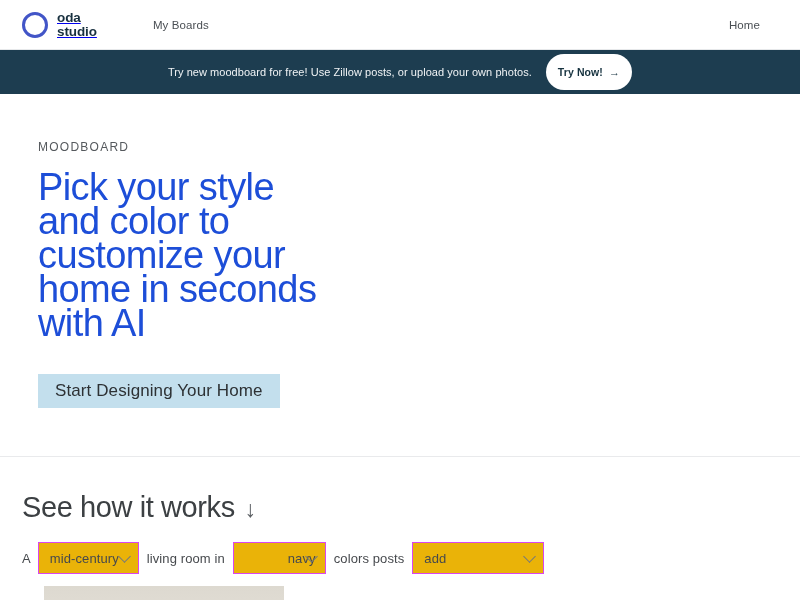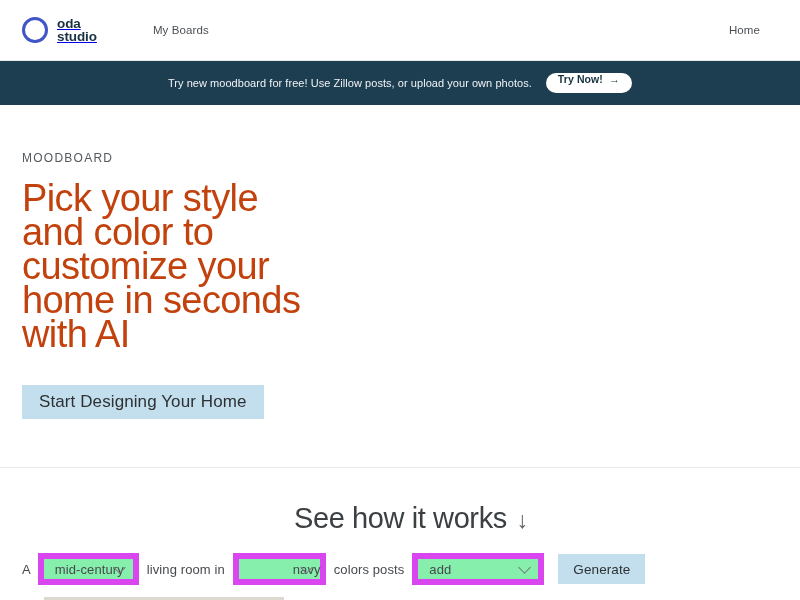--- a/index.html
+++ b/index.html
@@ -10,21 +10,21 @@
     height: 600px;
     overflow: hidden;
     background: #ffffff;
     font-family: "Liberation Sans", sans-serif;
     -webkit-font-smoothing: antialiased;
   }
 
   
   .header {
     position: relative;
-    height: 61px;
+    height: 50px;
     background: #ffffff;
     border-bottom: 1px solid #e6e8ea;
     display: flex;
     align-items: center;
   }
 
   .brand {
     display: flex;
     align-items: center;
     gap: 9px;
@@ -81,50 +81,51 @@
     font-size: 11px;
     color: #f0f3f5;
     letter-spacing: 0.05px;
   }
 
   .promo-btn {
     background: #ffffff;
     color: #16323f;
     border: none;
     border-radius: 999px;
-    height: 20px;
+    height: 36px;
     padding: 0 12px;
     font-family: inherit;
     font-size: 10.5px;
     font-weight: bold;
     letter-spacing: 0.1px;
     display: inline-flex;
+    align-items: center;
     gap: 6px;
     cursor: pointer;
   }
   .promo-btn .arr { font-weight: normal; font-size: 11px; }
 
   
   .hero {
-    padding: 46px 0 0 22px;
+    padding: 46px 0 0 38px;
     height: 362px;
   }
 
   .eyebrow {
     font-size: 12px;
     color: #55595d;
     letter-spacing: 1.25px;
     margin-bottom: 16px;
   }
 
   .headline {
     font-size: 38px;
     line-height: 34px;
     font-weight: 300;
-    color: #c2410c;
+    color: #1d4ed8;
     letter-spacing: -0.6px;
     max-width: 300px;
   }
 
   .cta {
     display: inline-block;
     margin-top: 34px;
     background: #c3dfed;
     color: #2d3134;
     border: none;
@@ -148,41 +149,40 @@
   }
 
   .works-title {
     font-size: 29px;
     font-weight: 300;
     color: #3c4043;
     letter-spacing: -0.4px;
     display: flex;
     align-items: baseline;
     gap: 10px;
-    justify-content: center;
   }
   .works-title .down { font-size: 23px; color: #5a5e62; }
 
   .builder {
     margin-top: 18px;
     display: flex;
     align-items: center;
     gap: 0;
     font-size: 13px;
     color: #46494d;
   }
 
   .builder .word { padding: 0 8px; white-space: nowrap; letter-spacing: 0.1px; }
   .builder .word.lead { padding-left: 0; padding-right: 7px; }
 
   .sel {
     position: relative;
     height: 32px;
-    border: 6px solid #d946ef;
-    background: #86efac;
+    border: 1px solid #d946ef;
+    background: #eab308;
     display: inline-flex;
     align-items: center;
     cursor: pointer;
   }
   .sel .val {
     font-size: 13px;
     color: #46494d;
     padding-left: 11px;
     padding-right: 26px;
     letter-spacing: 0.1px;
@@ -279,19 +279,18 @@
       <span class="chev"></span>
     </div>
 
     <span class="word">colors posts</span>
 
     <div class="sel w3">
       <span class="val">add</span>
       <span class="chev"></span>
     </div>
 
-    <button class="gen-btn">Generate</button>
   </div>
 
   <div class="preview-row">
     <div class="preview-tile"></div>
   </div>
 </div>
 
 </body></html>

